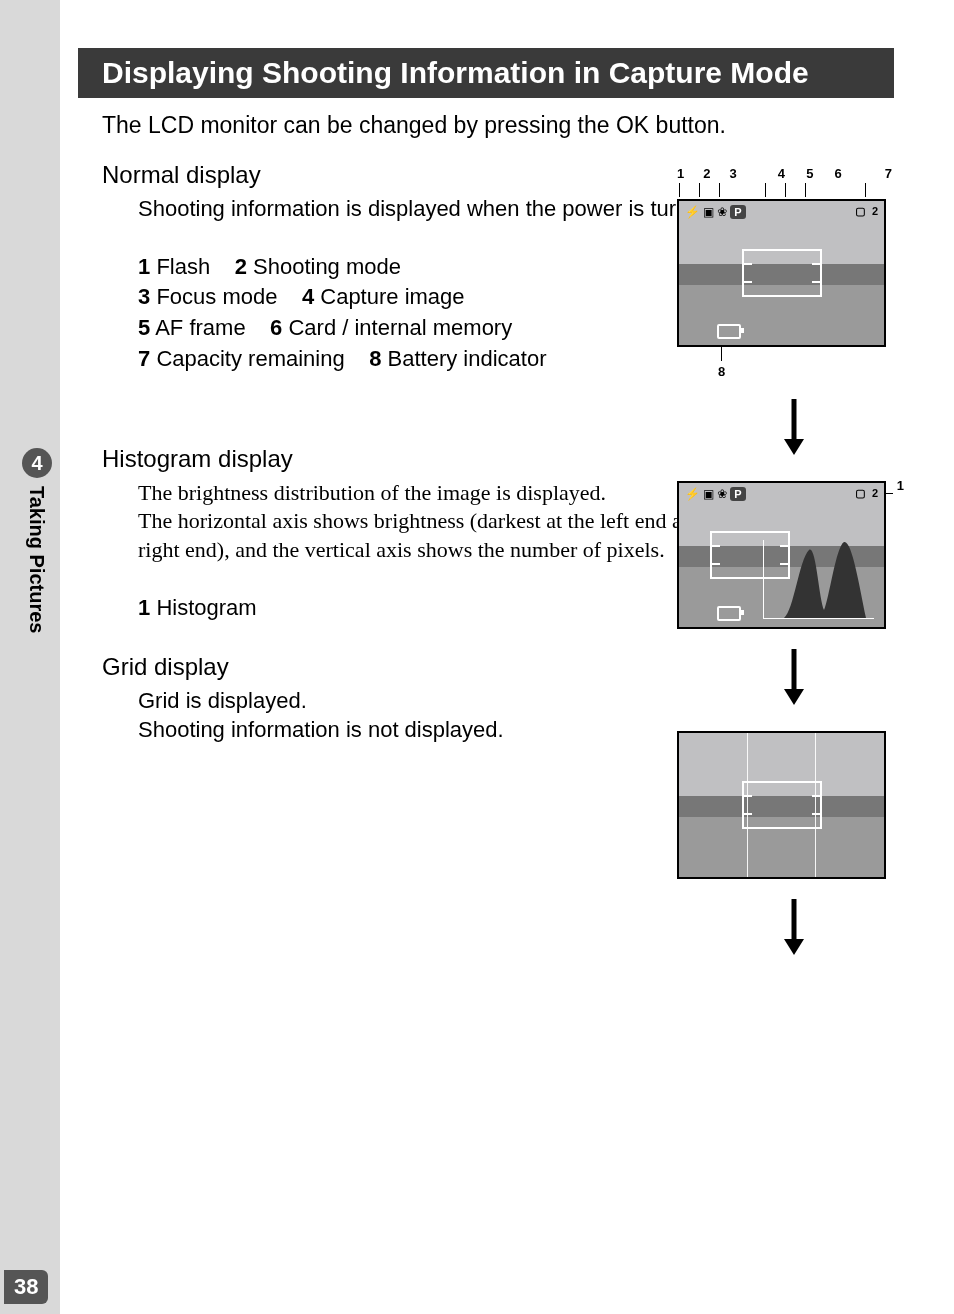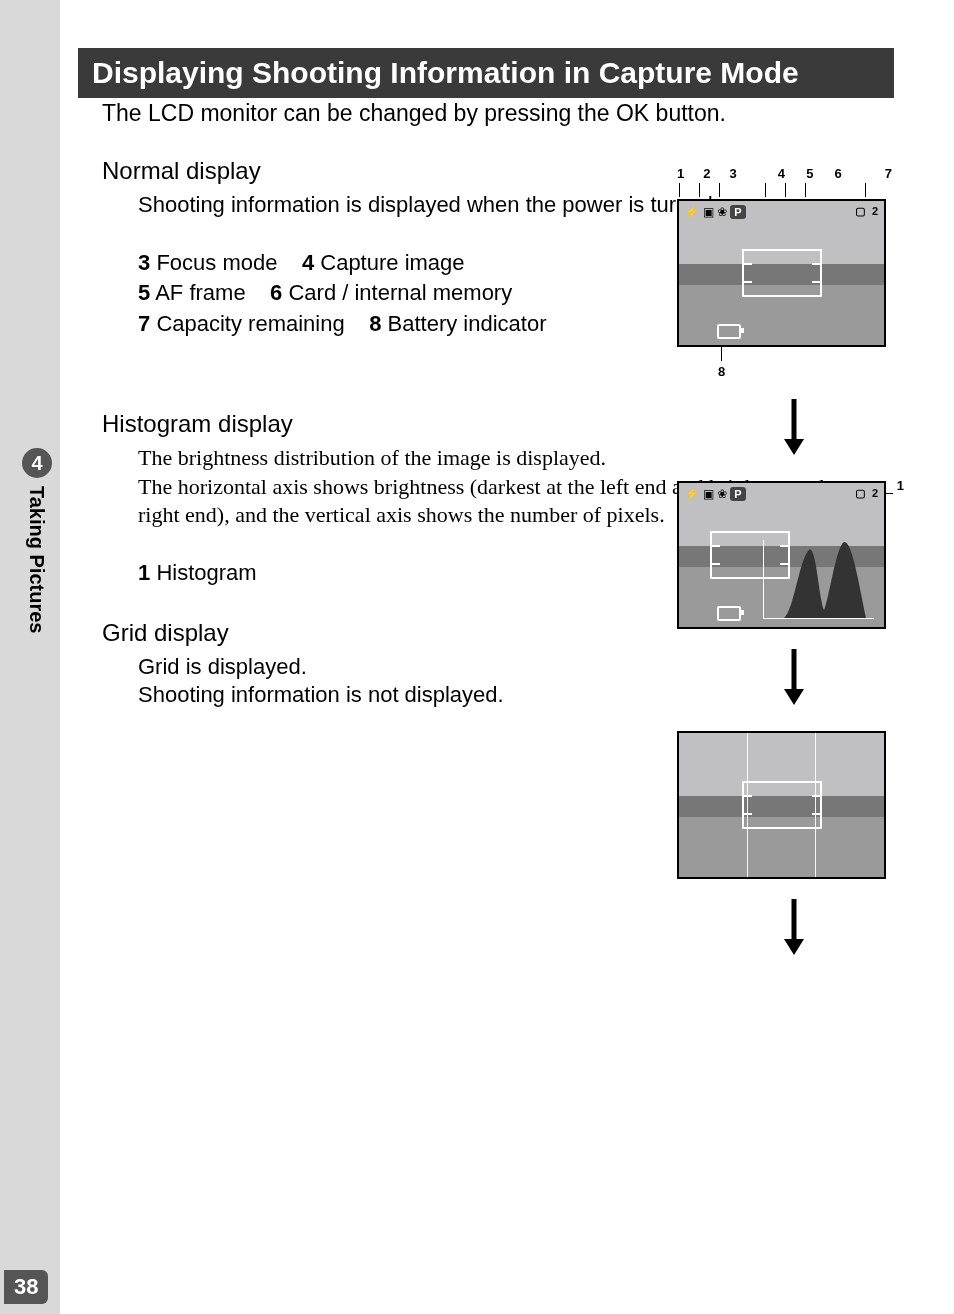--- a/index.html
+++ b/index.html
@@ -65,26 +65,26 @@
     position: absolute;
     left: 78px;
     top: 48px;
     right: 60px;
   }
   .title-bar {
     background: #3a3a3a;
     color: #fff;
     font-size: 30px;
     font-weight: bold;
-    padding: 8px 14px;
-    margin-bottom: 2px;
+    padding: 8px 24px;
+    margin-bottom: 14px;
   }
   .intro {
     font-size: 23px;
-    margin-bottom: 30px;
+    margin-bottom: 22px;
     padding-left: 24px;
   }
   .section {
     margin-bottom: 30px;
     display: flex;
     align-items: flex-start;
   }
   .section-text {
     flex: 1;
     padding-right: 16px;
@@ -212,20 +212,26 @@
 
   <div class="content">
     <div class="title-bar">Displaying Shooting Information in Capture Mode</div>
     <div class="intro">The LCD monitor can be changed by pressing the OK button.</div>
 
     <div class="section">
       <div class="section-text">
         <div class="section-heading">Normal display</div>
         <div class="section-body">Shooting information is displayed when the power is turned on.</div>
         <div class="legend">
+          <div>
+            <span class="num">1</span>
+            <span>Flash</span>&nbsp;&nbsp;&nbsp;
+            <span class="num">2</span>
+            <span>Shooting mode</span>
+          </div>
           <div>
             <span class="num">3</span>
             <span>Focus mode</span>&nbsp;&nbsp;&nbsp;
             <span class="num">4</span>
             <span>Capture image</span>
           </div>
           <div>
             <span class="num">5</span>
             <span>AF frame</span>&nbsp;&nbsp;&nbsp;
             <span class="num">6</span>

